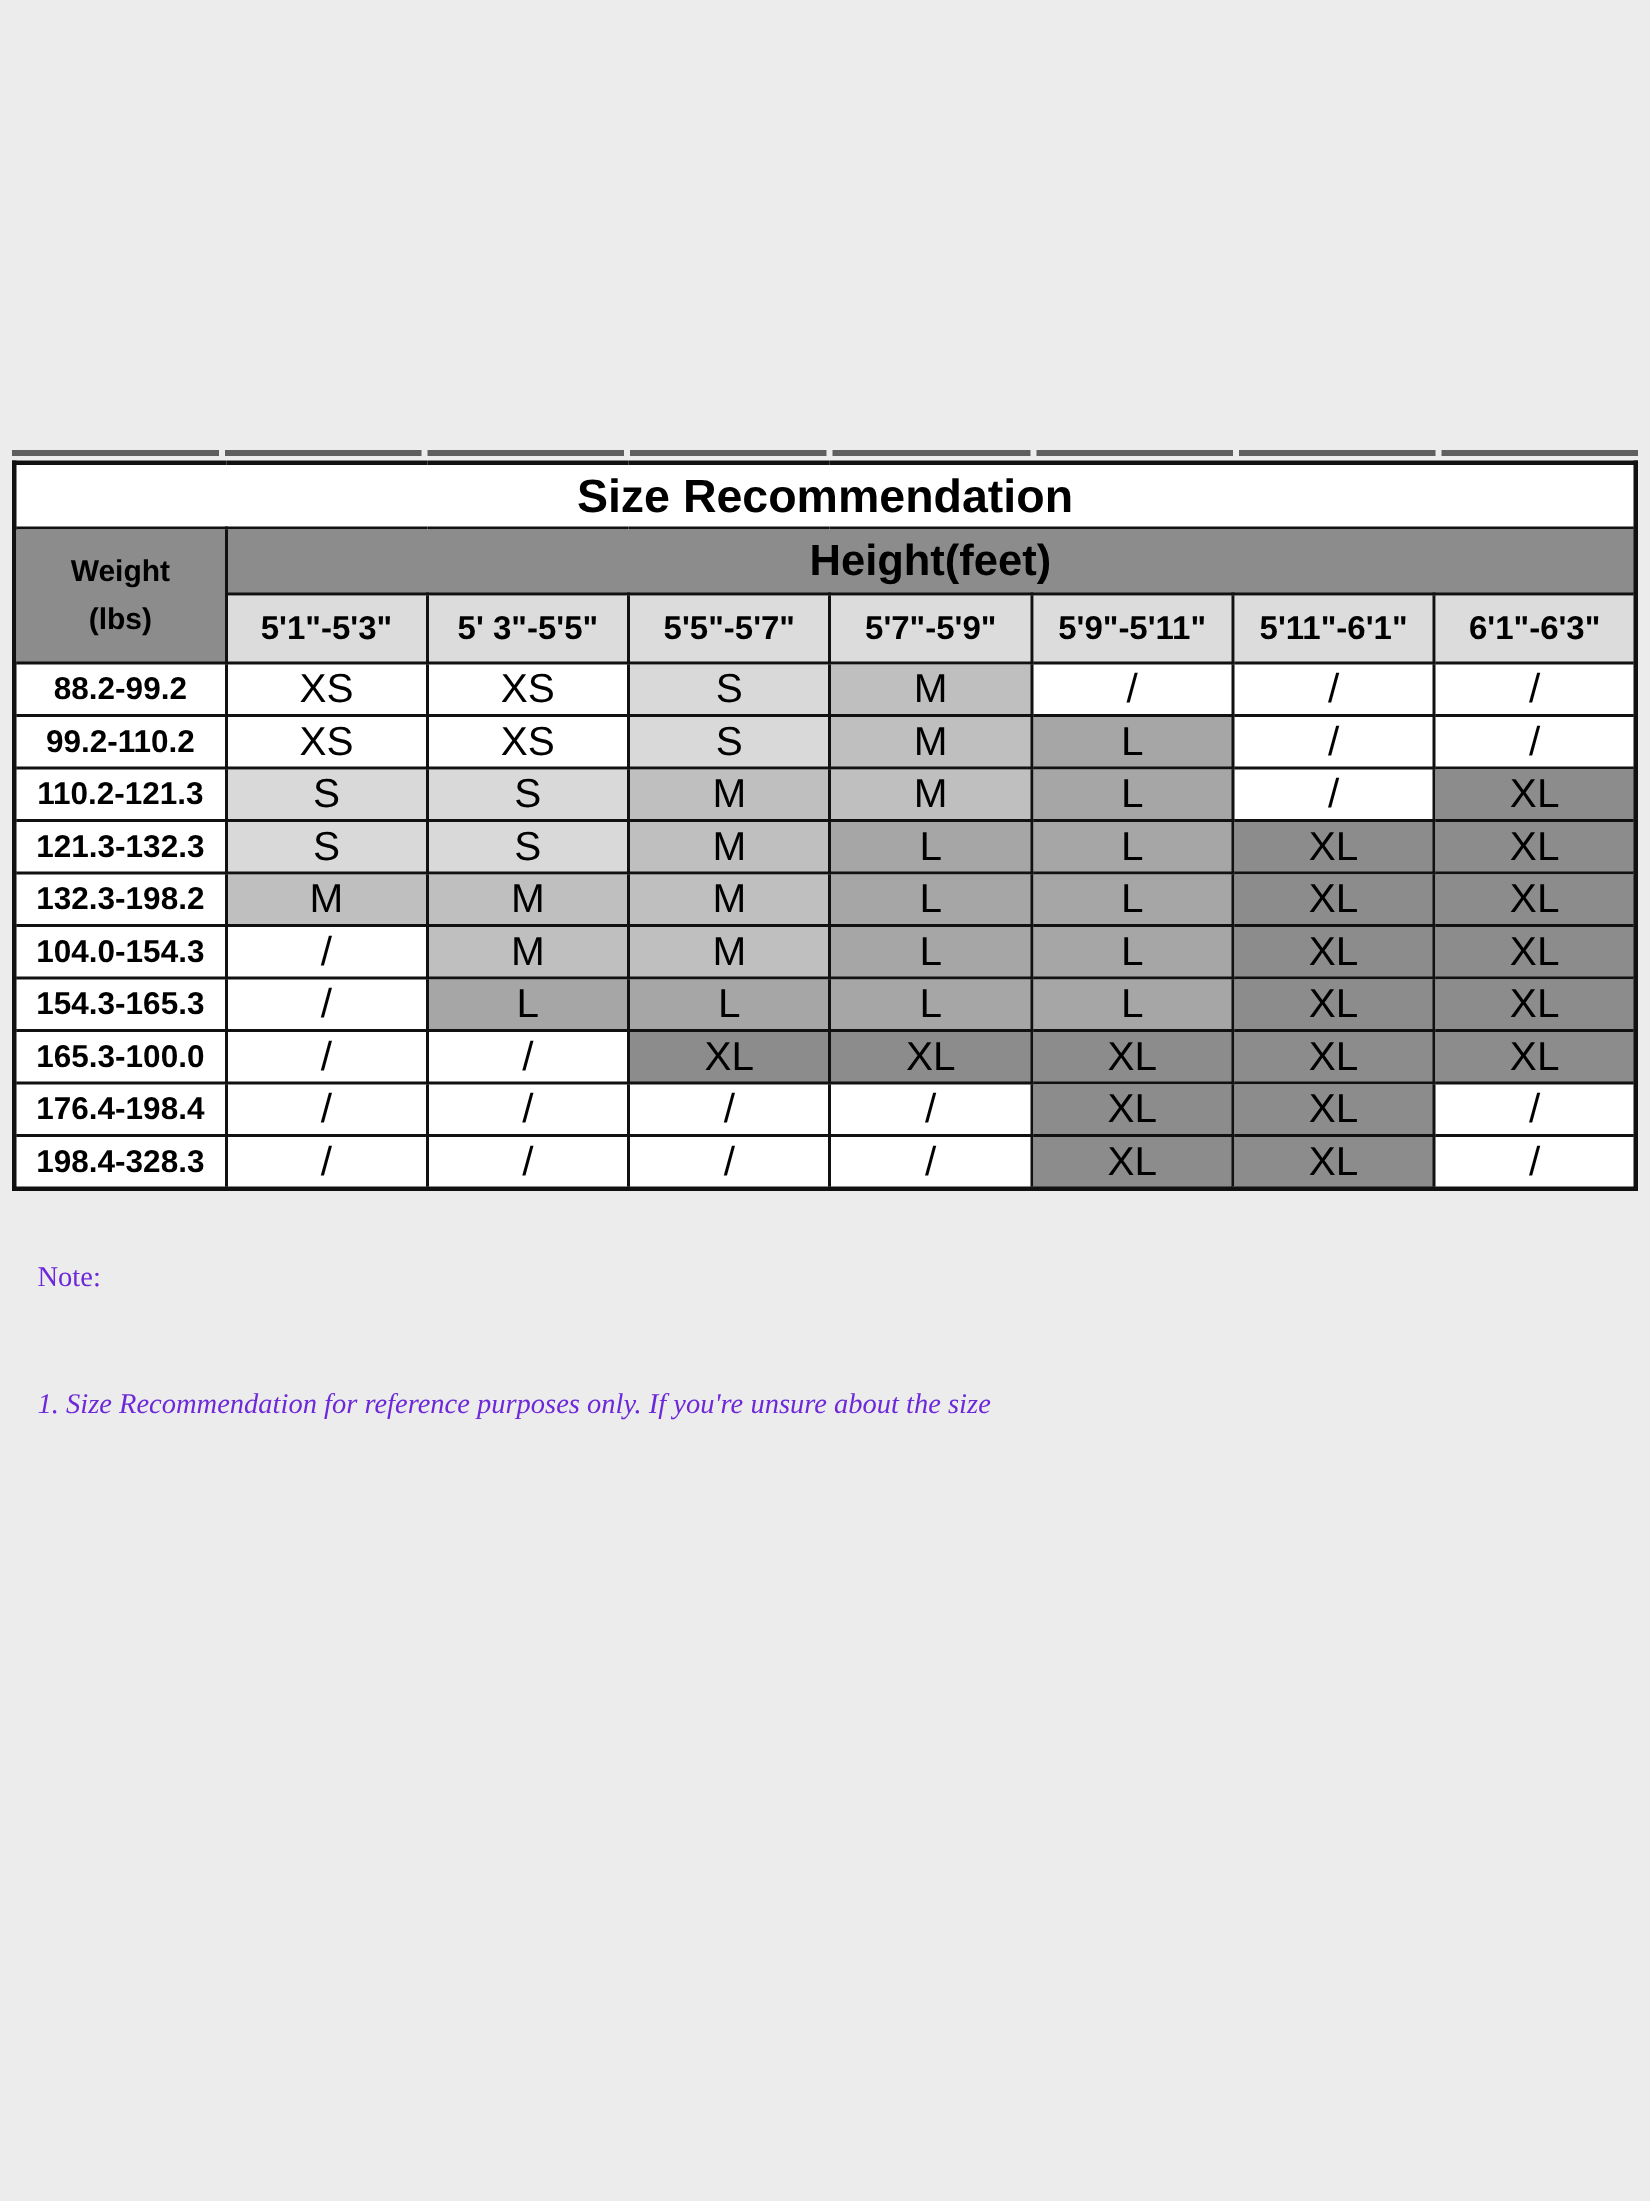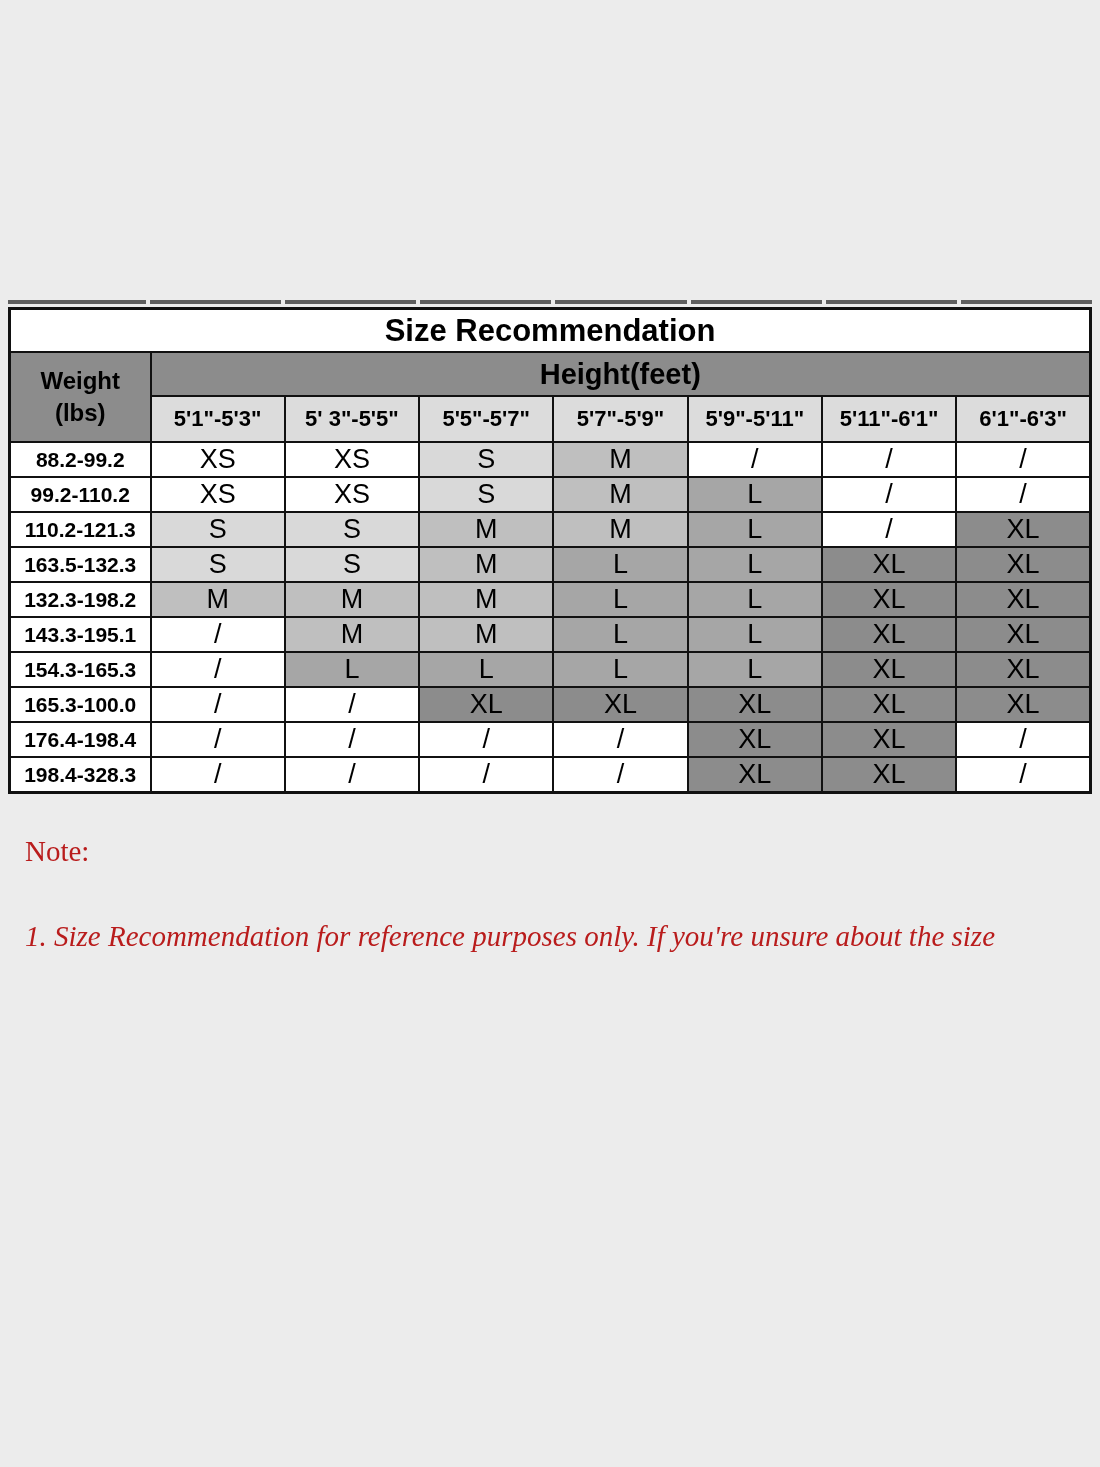--- a/index.html
+++ b/index.html
@@ -32,39 +32,39 @@
     overflow: hidden; white-space: nowrap;
   }
   col.c0 { width: 141px; }
 
   .title-cell {
     height: 41px; background: #ffffff;
     font-size: 31px; font-weight: bold;
   }
   .corner-cell {
     background: var(--header-dark, #8c8c8c);
-    font-size: 24px; font-weight: bold; line-height: 32px;
+    font-size: 20px; font-weight: bold; line-height: 32px;
   }
   .hfeet-cell {
     height: 42px; background: var(--header-dark, #8c8c8c);
     font-size: 29px; font-weight: bold;
   }
   .hcol-cell {
     height: 44px; background: var(--header-light, #dcdcdc);
     font-size: 22px; font-weight: bold;
   }
   .wcell {
     height: 33px; background: #ffffff;
     font-size: 21px; font-weight: bold;
   }
   .scell { font-size: 27px; font-weight: normal; line-height: 1; }
 
   .note-label, .note-p div {
     font-family: "Liberation Serif", serif;
-    font-size: 29px; line-height: 41px; color: #b91c1c;
+    font-size: 19px; line-height: 41px; color: #6d28d9;
   }
   .note-label { position: absolute; left: 25px; top: 831px; }
   .note-p { position: absolute; left: 25px; width: 1060px; font-style: italic; }
   .note-p.p1 { top: 916px; }
   .note-p.p2 { top: 1040px; }
 </style>
 </head>
 <body>
 
 <div class="canvas">
@@ -137,41 +137,41 @@
           <th class="wcell">110.2-121.3</th>
           <td class="scell" style="background: rgb(217, 217, 217);">S</td>
           <td class="scell" style="background: rgb(217, 217, 217);">S</td>
           <td class="scell" style="background: rgb(191, 191, 191);">M</td>
           <td class="scell" style="background: rgb(191, 191, 191);">M</td>
           <td class="scell" style="background: rgb(166, 166, 166);">L</td>
           <td class="scell" style="background: rgb(255, 255, 255);">/</td>
           <td class="scell" style="background: rgb(140, 140, 140);">XL</td>
         </tr>
         <tr>
-          <th class="wcell">163.5-132.3</th>
+          <th class="wcell">121.3-132.3</th>
           <td class="scell" style="background: rgb(217, 217, 217);">S</td>
           <td class="scell" style="background: rgb(217, 217, 217);">S</td>
           <td class="scell" style="background: rgb(191, 191, 191);">M</td>
           <td class="scell" style="background: rgb(166, 166, 166);">L</td>
           <td class="scell" style="background: rgb(166, 166, 166);">L</td>
           <td class="scell" style="background: rgb(140, 140, 140);">XL</td>
           <td class="scell" style="background: rgb(140, 140, 140);">XL</td>
         </tr>
         <tr>
           <th class="wcell">132.3-198.2</th>
           <td class="scell" style="background: rgb(191, 191, 191);">M</td>
           <td class="scell" style="background: rgb(191, 191, 191);">M</td>
           <td class="scell" style="background: rgb(191, 191, 191);">M</td>
           <td class="scell" style="background: rgb(166, 166, 166);">L</td>
           <td class="scell" style="background: rgb(166, 166, 166);">L</td>
           <td class="scell" style="background: rgb(140, 140, 140);">XL</td>
           <td class="scell" style="background: rgb(140, 140, 140);">XL</td>
         </tr>
         <tr>
-          <th class="wcell">143.3-195.1</th>
+          <th class="wcell">104.0-154.3</th>
           <td class="scell" style="background: rgb(255, 255, 255);">/</td>
           <td class="scell" style="background: rgb(191, 191, 191);">M</td>
           <td class="scell" style="background: rgb(191, 191, 191);">M</td>
           <td class="scell" style="background: rgb(166, 166, 166);">L</td>
           <td class="scell" style="background: rgb(166, 166, 166);">L</td>
           <td class="scell" style="background: rgb(140, 140, 140);">XL</td>
           <td class="scell" style="background: rgb(140, 140, 140);">XL</td>
         </tr>
         <tr>
           <th class="wcell">154.3-165.3</th>

